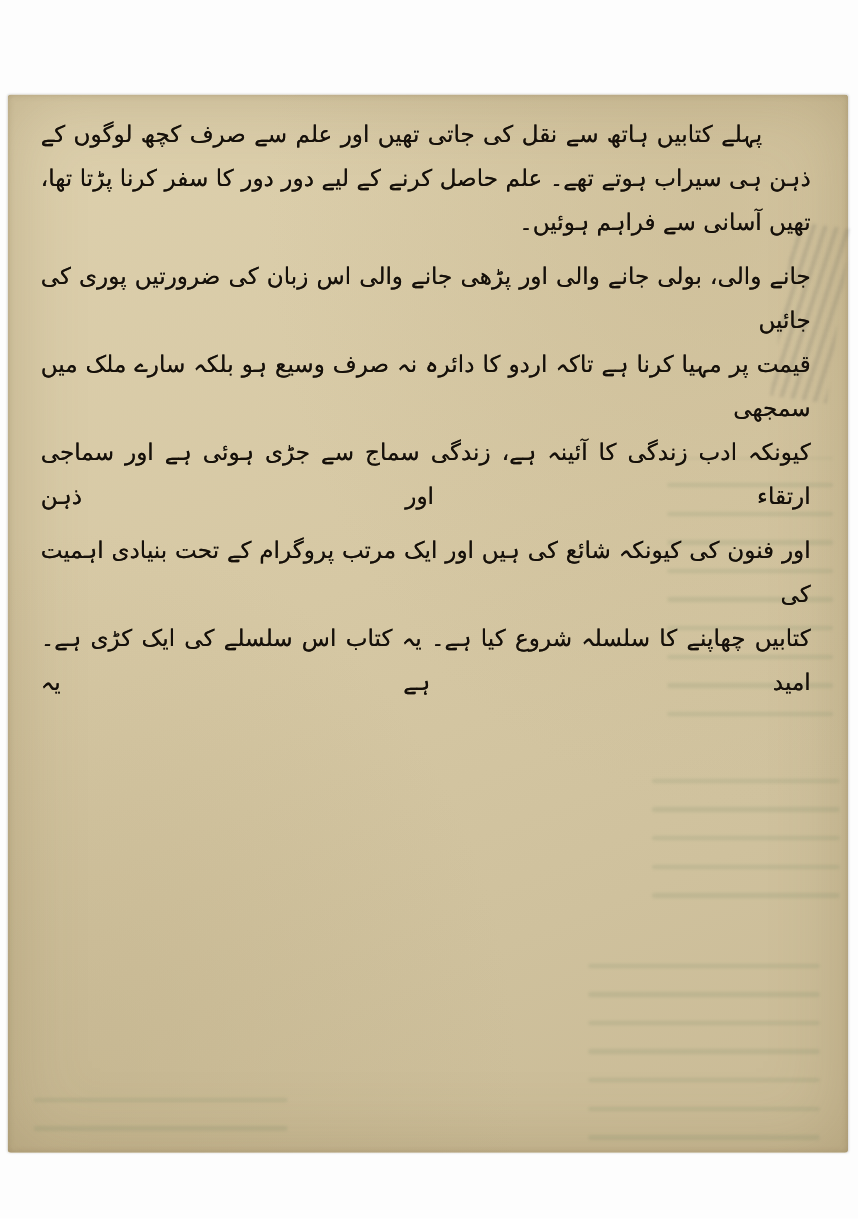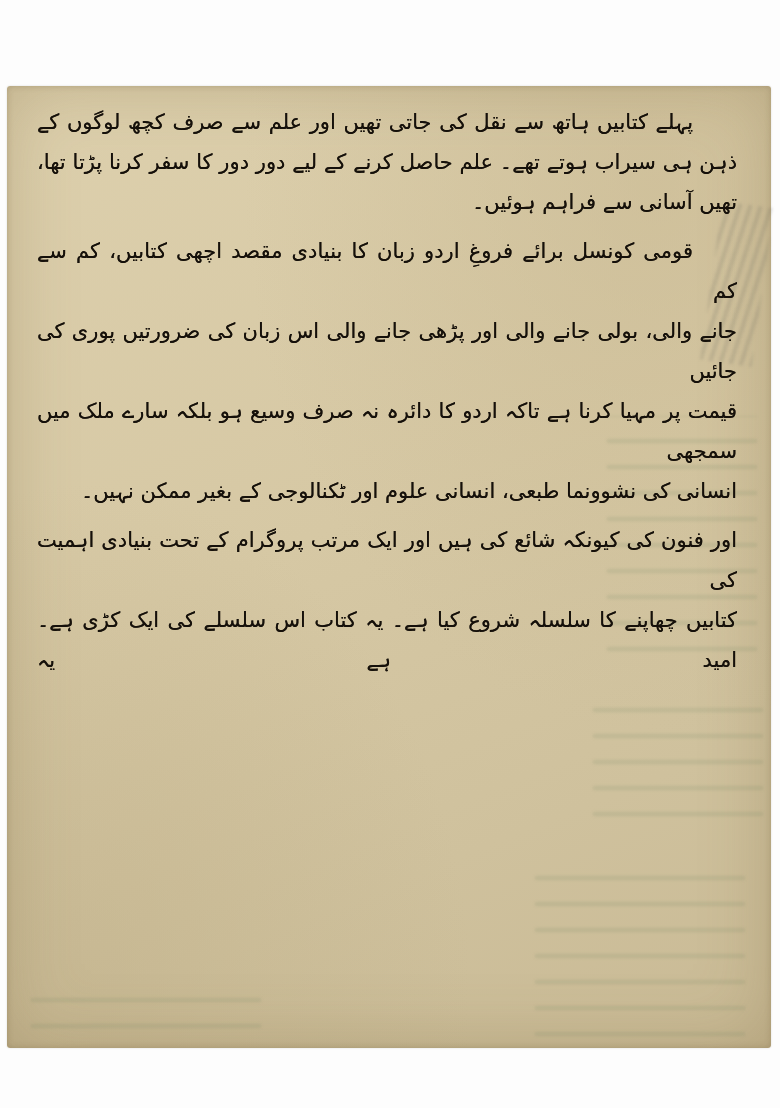--- a/index.html
+++ b/index.html
@@ -92,24 +92,23 @@
 
     <div class="text-column" dir="rtl" lang="ur">
 
       <div class="paragraph">
         <div class="line first">پہلے کتابیں ہاتھ سے نقل کی جاتی تھیں اور علم سے صرف کچھ لوگوں کے</div>
         <div class="line">ذہن ہی سیراب ہوتے تھے۔ علم حاصل کرنے کے لیے دور دور کا سفر کرنا پڑتا تھا،</div>
         <div class="line short">تھیں آسانی سے فراہم ہوئیں۔</div>
       </div>
 
       <div class="paragraph">
-        <div class="line first">قومی کونسل برائے فروغِ اردو زبان کا بنیادی مقصد اچھی کتابیں، کم سے کم</div>
         <div class="line">جانے والی، بولی جانے والی اور پڑھی جانے والی اس زبان کی ضرورتیں پوری کی جائیں</div>
         <div class="line">قیمت پر مہیا کرنا ہے تاکہ اردو کا دائرہ نہ صرف وسیع ہو بلکہ سارے ملک میں سمجھی</div>
-        <div class="line short">انسانی کی نشوونما طبعی، انسانی علوم اور ٹکنالوجی کے بغیر ممکن نہیں۔</div>
+        <div class="line">کیونکہ ادب زندگی کا آئینہ ہے، زندگی سماج سے جڑی ہوئی ہے اور سماجی ارتقاء اور ذہن</div>
       </div>
 
       <div class="paragraph">
         <div class="line">اور فنون کی کیونکہ شائع کی ہیں اور ایک مرتب پروگرام کے تحت بنیادی اہمیت کی</div>
         <div class="line">کتابیں چھاپنے کا سلسلہ شروع کیا ہے۔ یہ کتاب اس سلسلے کی ایک کڑی ہے۔ امید ہے یہ</div>
 
       </div>
 
     </div>
   </div>

